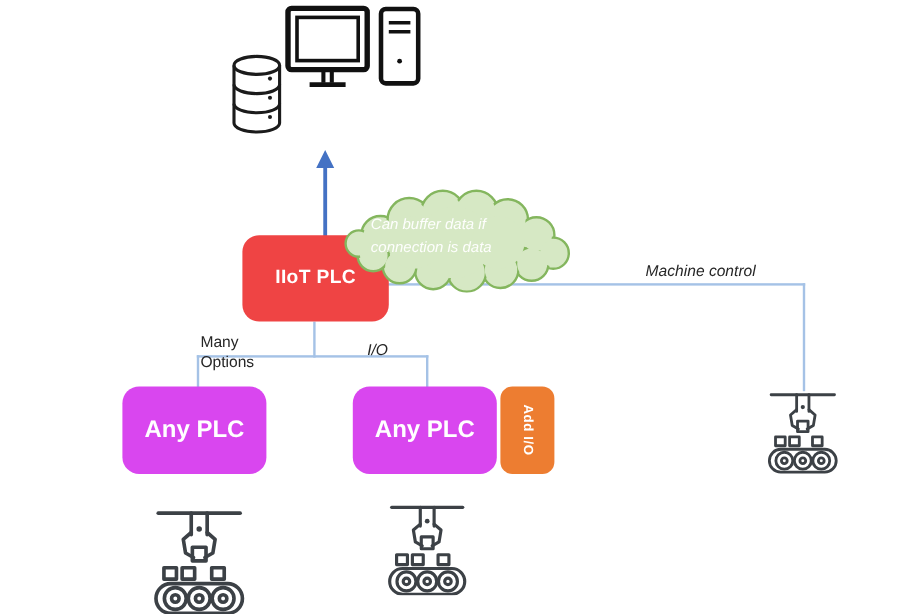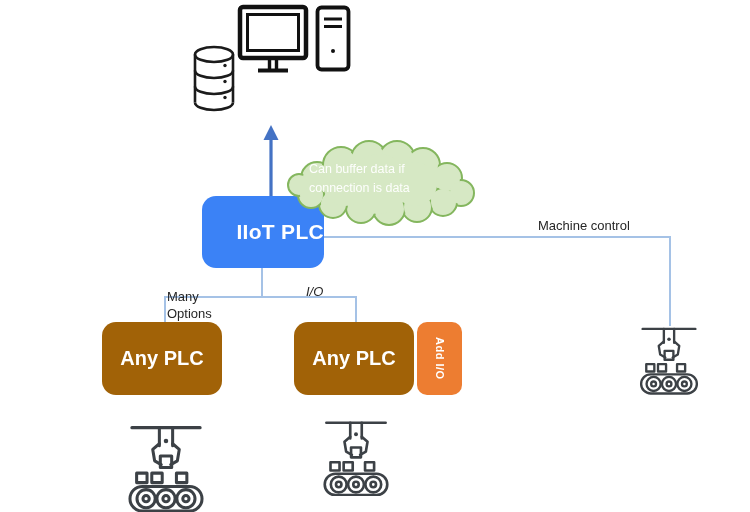--- a/index.html
+++ b/index.html
@@ -7,22 +7,22 @@
     width:750px;height:512px;position:relative;overflow:hidden;
     background:#ffffff;
     font-family:"Liberation Sans", sans-serif;
   }
   .abs{position:absolute;}
   
   .node{
     position:absolute;display:flex;align-items:center;justify-content:center;
     color:#ffffff;border-radius:14px;
   }
-  .node-green{background:#3b82f6;font-size:21px;font-weight:600;letter-spacing:.3px;justify-content:flex-end;}
-  .node-blue{background:#a16207;font-size:20px;font-weight:600;}
+  .node-green{background:#ef4444;font-size:16px;font-weight:600;letter-spacing:.3px;}
+  .node-blue{background:#d946ef;font-size:20px;font-weight:600;}
   .node-orange{background:#ED7D31;border-radius:10px;}
   .vtext{
     writing-mode:vertical-rl;
     font-size:11px;font-weight:700;color:#ffffff;letter-spacing:.5px;
   }
   
   .line{position:absolute;background:#A5C2E6;}
   
   .lbl{position:absolute;color:#262626;font-size:13px;line-height:17px;white-space:nowrap;}
   
@@ -74,32 +74,32 @@
     </svg>
   </div>
 
   <div class="line" style="left:261px;top:268px;width:2px;height:30px;"></div>
   <div class="line" style="left:164px;top:296px;width:193px;height:2px;"></div>
   <div class="line" style="left:164px;top:296px;width:2px;height:27px;"></div>
   <div class="line" style="left:355px;top:296px;width:2px;height:27px;"></div>
   <div class="line" style="left:323px;top:236px;width:348px;height:2px;"></div>
   <div class="line" style="left:669px;top:236px;width:2px;height:90px;"></div>
 
-  <div class="lbl" style="left:167px;top:276px;margin-top:12px;">
+  <div class="lbl" style="left:167px;top:276px;">
     <span>Many</span><br>
     <span>Options</span>
   </div>
   <div class="lbl" style="left:306px;top:283px;font-style:italic;">I/O</div>
-  <div class="lbl" style="left:538px;top:217px;">Machine control</div>
+  <div class="lbl" style="left:538px;top:217px;font-style:italic;">Machine control</div>
 
   <div class="node node-green" style="left:202px;top:196px;width:122px;height:72px;z-index:1;">
     <span>IIoT PLC</span>
   </div>
 
-  <div class="abs" style="left:275px;top:138px;width:208px;height:88px;z-index:2;">
+  <div class="abs" style="left:275px;top:156px;width:208px;height:88px;z-index:2;font-style:italic;">
     <svg width="208" height="88" viewBox="0 0 208 88">
       <g stroke="#84B65E" stroke-width="2" fill="#D6E8C4">
         <circle cx="42" cy="40" r="16"></circle>
           <circle cx="66" cy="27" r="18"></circle>
         <circle cx="94" cy="21" r="18"></circle>
           <circle cx="122" cy="21" r="18"></circle>
         <circle cx="148" cy="27" r="17"></circle>
           <circle cx="172" cy="40" r="15"></circle>
         <circle cx="186" cy="55" r="13"></circle>
           <circle cx="168" cy="64" r="14"></circle>

